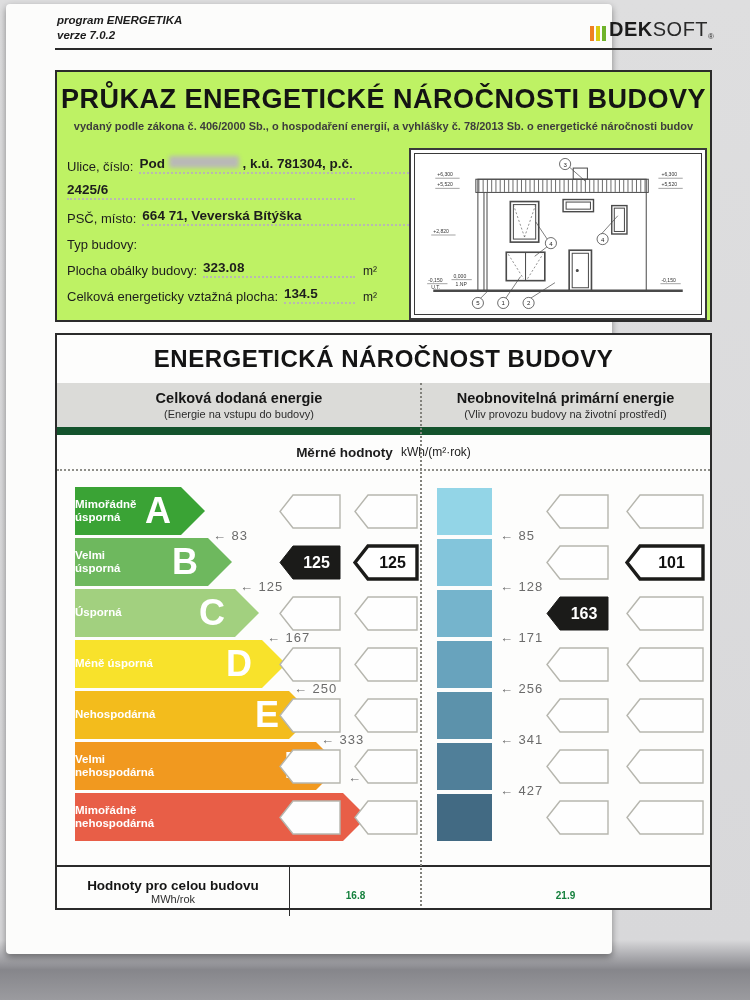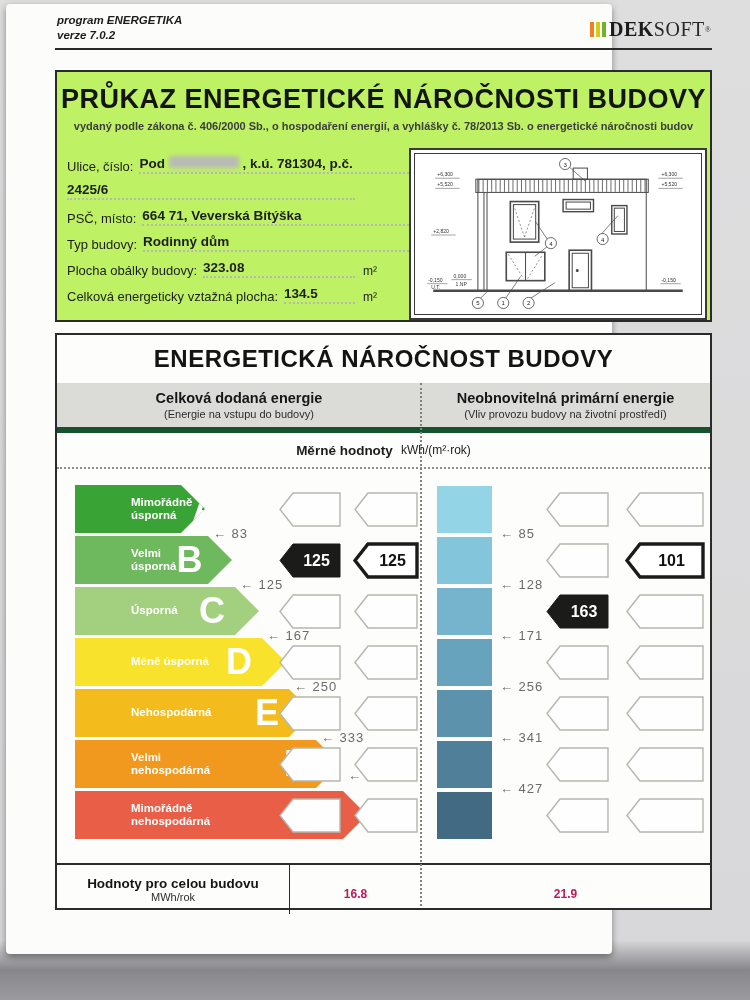--- a/index.html
+++ b/index.html
@@ -5,21 +5,21 @@
   html,body{margin:0;padding:0;}
   body{font-family:"Liberation Sans","DejaVu Sans",sans-serif;background:#9a9a9e;}
   .viewport{position:relative;width:750px;height:1000px;overflow:hidden;
     background:linear-gradient(180deg,#dededf 0%,#d8d8da 94%,#aeaeb2 95.5%,#86868b 97%,#9b9b9f 100%);}
   .sheet{position:absolute;left:6px;top:4px;width:606px;height:950px;background:#fcfcfb;
     border-radius:4px;box-shadow:0 3px 7px rgba(0,0,0,.40);}
   .abs{position:absolute;}
 
   
   .prog{left:51px;top:9px;font-size:11.5px;font-weight:bold;font-style:italic;color:#1c1c1c;line-height:1.3;}
-  .logo{left:584px;top:13px;display:flex;align-items:center;height:24px;font-family:Liberation Serif, serif;}
+  .logo{left:584px;top:13px;display:flex;align-items:flex-end;height:24px;}
   .logo .bars{display:flex;gap:2px;margin-right:3px;}
   .logo .bars i{display:block;width:4px;height:15px;}
   .logo .dek{font-size:20px;font-weight:800;color:#1b1b1b;letter-spacing:.5px;}
   .logo .soft{font-size:20px;font-weight:300;color:#2a2a2a;letter-spacing:.5px;}
   .logo sup{font-size:8px;color:#2a2a2a;}
   .toprule{left:49px;top:44px;width:657px;height:2px;background:#2a2a2a;}
 
   
   .box1{left:49px;top:66px;width:653px;height:248px;border:2px solid #2b2b2b;background:#bef264;}
   .cert-title{left:0;top:12px;width:100%;text-align:center;font-size:27px;font-weight:800;color:#141414;letter-spacing:.5px;}
@@ -35,41 +35,41 @@
   
   .dframe{left:352px;top:76px;width:288px;height:162px;border:2px solid #3a3a3a;padding:3px;background:#fff;}
   .dframe .inner{width:100%;height:100%;border:1px solid #3a3a3a;box-sizing:border-box;}
   .dframe svg{display:block;width:100%;height:100%;}
   .dim{font-size:5px;fill:#333;}
   .mark{font-size:6px;fill:#222;}
 
   
   .box2{left:49px;top:329px;width:653px;height:573px;border:2px solid #2b2b2b;background:#fdfdfc;}
   .e-title{height:48px;display:flex;align-items:center;justify-content:center;font-size:24px;font-weight:800;color:#141414;letter-spacing:.5px;}
-  .col-head{display:flex;height:44px;border-bottom:6px solid #14532d;background:#dbdbd8;}
+  .col-head{display:flex;height:44px;border-bottom:8px solid #14532d;background:#dbdbd8;}
   .col-head .cell{box-sizing:border-box;display:flex;flex-direction:column;align-items:center;justify-content:center;}
   .col-head .c1{width:364px;}
   .col-head .c2{flex:1;}
   .col-head .t{font-size:14.5px;font-weight:bold;color:#161616;}
   .col-head .s{font-size:11px;color:#2c2c2c;margin-top:2px;}
   .unit-row{height:34px;display:flex;align-items:center;justify-content:center;border-bottom:2px dotted #8f8f89;font-size:12px;color:#1c1c1c;}
   .unit-row b{font-size:13.5px;margin-right:8px;text-align:right;}
   .scale{position:relative;height:394px;}
   .class-arrow{position:absolute;left:18px;height:48px;display:flex;align-items:center;
     clip-path:polygon(0 0,calc(100% - 24px) 0,100% 50%,calc(100% - 24px) 100%,0 100%);}
-  .class-arrow .cl{flex:1;padding-left:20px;font-size:11.5px;font-weight:bold;color:#fff;line-height:1.15;white-space:pre-line;margin-left:36px;}
+  .class-arrow .cl{flex:1;padding-left:0;font-size:11.5px;font-weight:bold;color:#fff;line-height:1.15;white-space:pre-line;}
   .class-arrow .ltr{flex:none;margin-right:34px;font-size:36px;font-weight:800;color:#fff;line-height:1;}
   .thr{position:absolute;font-size:13px;color:#6b6b6b;letter-spacing:1px;white-space:nowrap;}
   .bar-seg{position:absolute;left:380px;width:55px;height:47px;}
   .vdiv{left:363px;top:48px;height:523px;border-left:2px dotted #82827c;}
   .totals{display:flex;height:49px;border-top:2px solid #2b2b2b;align-items:stretch;}
   .totals .tl{box-sizing:border-box;width:233px;border-right:1.5px solid #2b2b2b;display:flex;flex-direction:column;align-items:center;justify-content:center;}
   .totals .tl .a{font-size:13.5px;font-weight:bold;color:#151515;}
   .totals .tl .b{font-size:11px;color:#2e2e2e;}
-  .totals .tv{display:flex;align-items:center;justify-content:center;font-size:12px;font-weight:bold;color:#be185d;margin-top:8px;}
+  .totals .tv{display:flex;align-items:center;justify-content:center;font-size:10px;font-weight:bold;color:#15803d;margin-top:8px;}
   .totals .v1{width:131px;}
   .totals .v2{flex:1;}
 </style>
 </head>
 <body>
 
 <div class="viewport">
   <div class="sheet">
 
     <div class="abs prog">
@@ -100,21 +100,20 @@
         <div class="frow">
           <span class="val cont">2425/6</span>
           <span class="unit"></span>
         </div>
         <div class="frow">
           <span class="lab">PSČ, místo:</span>
           <span class="val">664 71, Veverská Bítýška</span>
         </div>
         <div class="frow">
           <span class="lab">Typ budovy:</span>
-          <span class="val">Rodinný dům</span>
         </div>
         <div class="frow">
           <span class="lab">Plocha obálky budovy:</span>
           <span class="val">323.08</span>
           <span class="unit">m²</span>
         </div>
         <div class="frow">
           <span class="lab">Celková energeticky vztažná plocha:</span>
           <span class="val">134.5</span>
           <span class="unit">m²</span>

